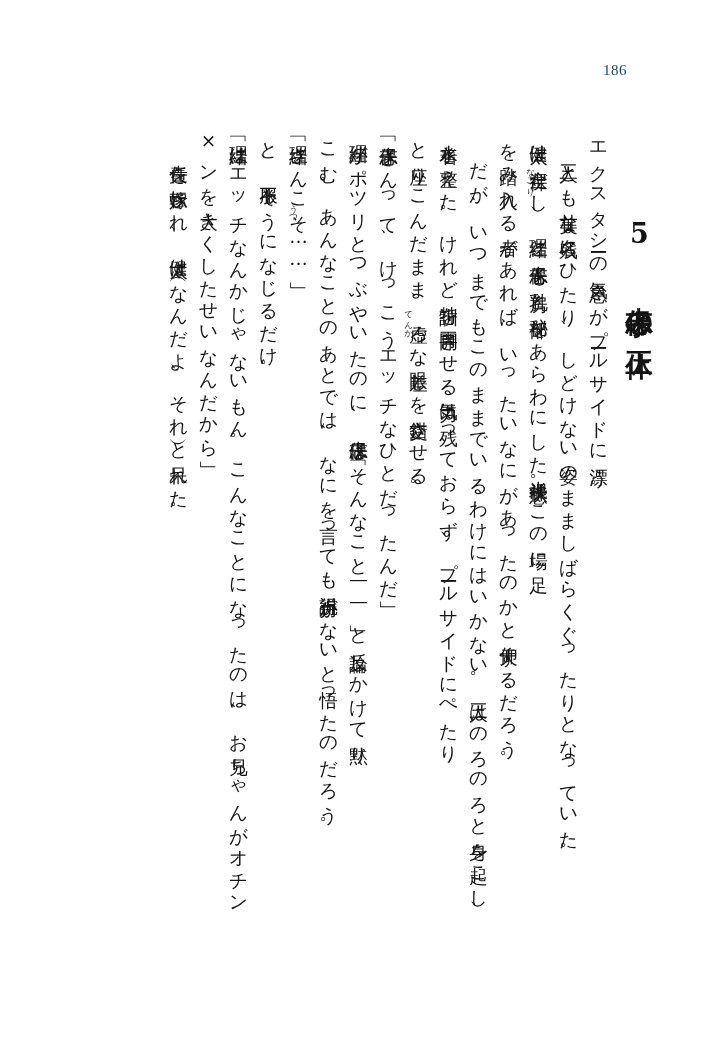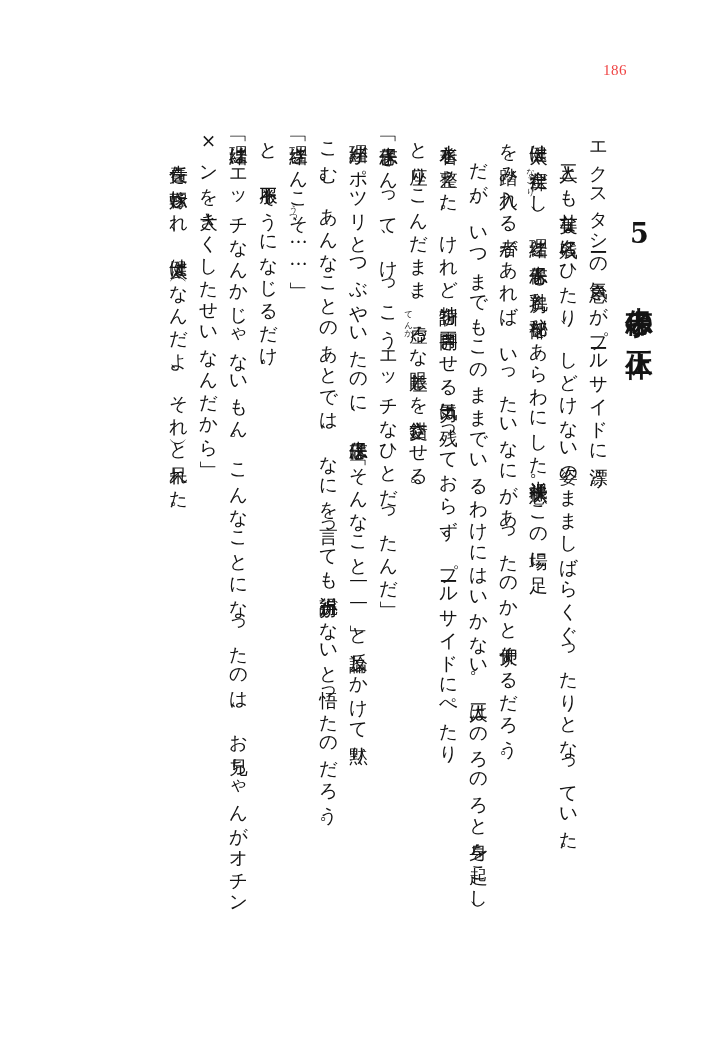--- a/index.html
+++ b/index.html
@@ -16,21 +16,21 @@
     font-family: "DejaVu Serif", "Liberation Serif", serif;
     color: #1a1a1a;
   }
   
   .page-number {
     position: absolute;
     top: 62px;
     right: 86px;
     font-size: 15px;
     letter-spacing: 0.5px;
-    color: #ef4444;
+    color: #0c4a6e;
     font-family: "Liberation Serif", serif;
     margin-left: 20px;
   }
 
   
   .vtext {
     position: absolute;
     top: 130px;
     right: 60px;
     height: 860px;

